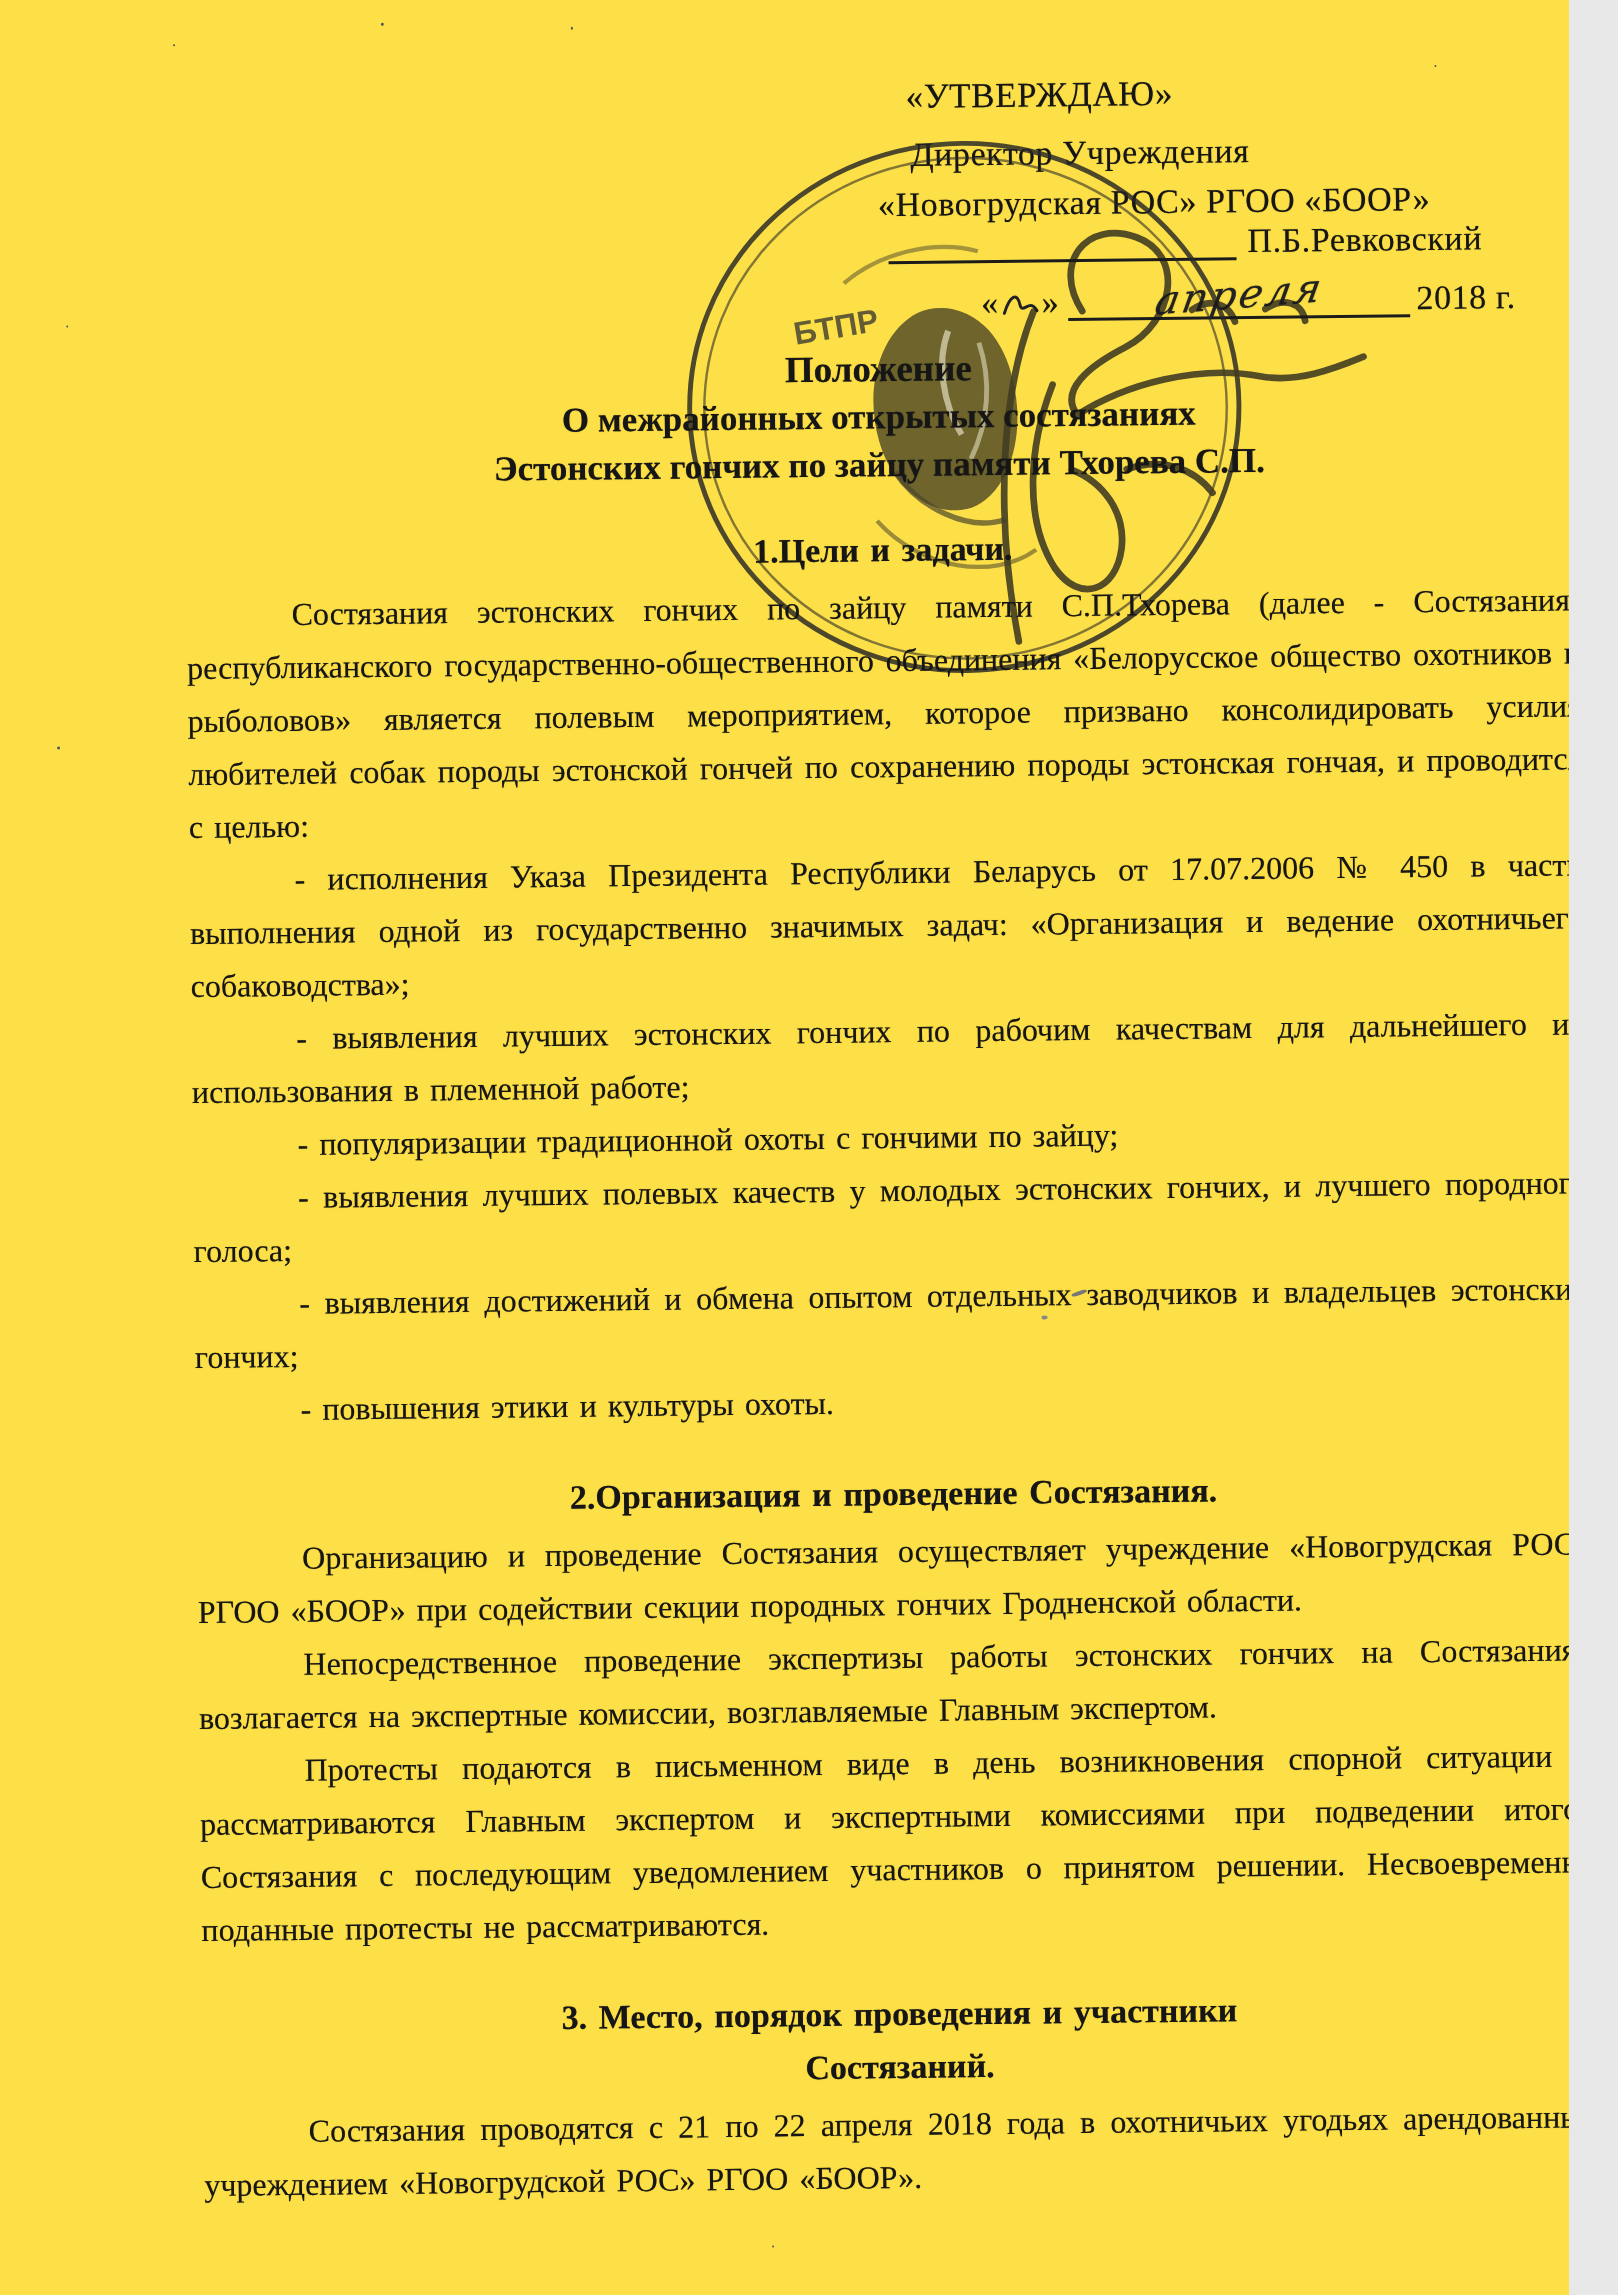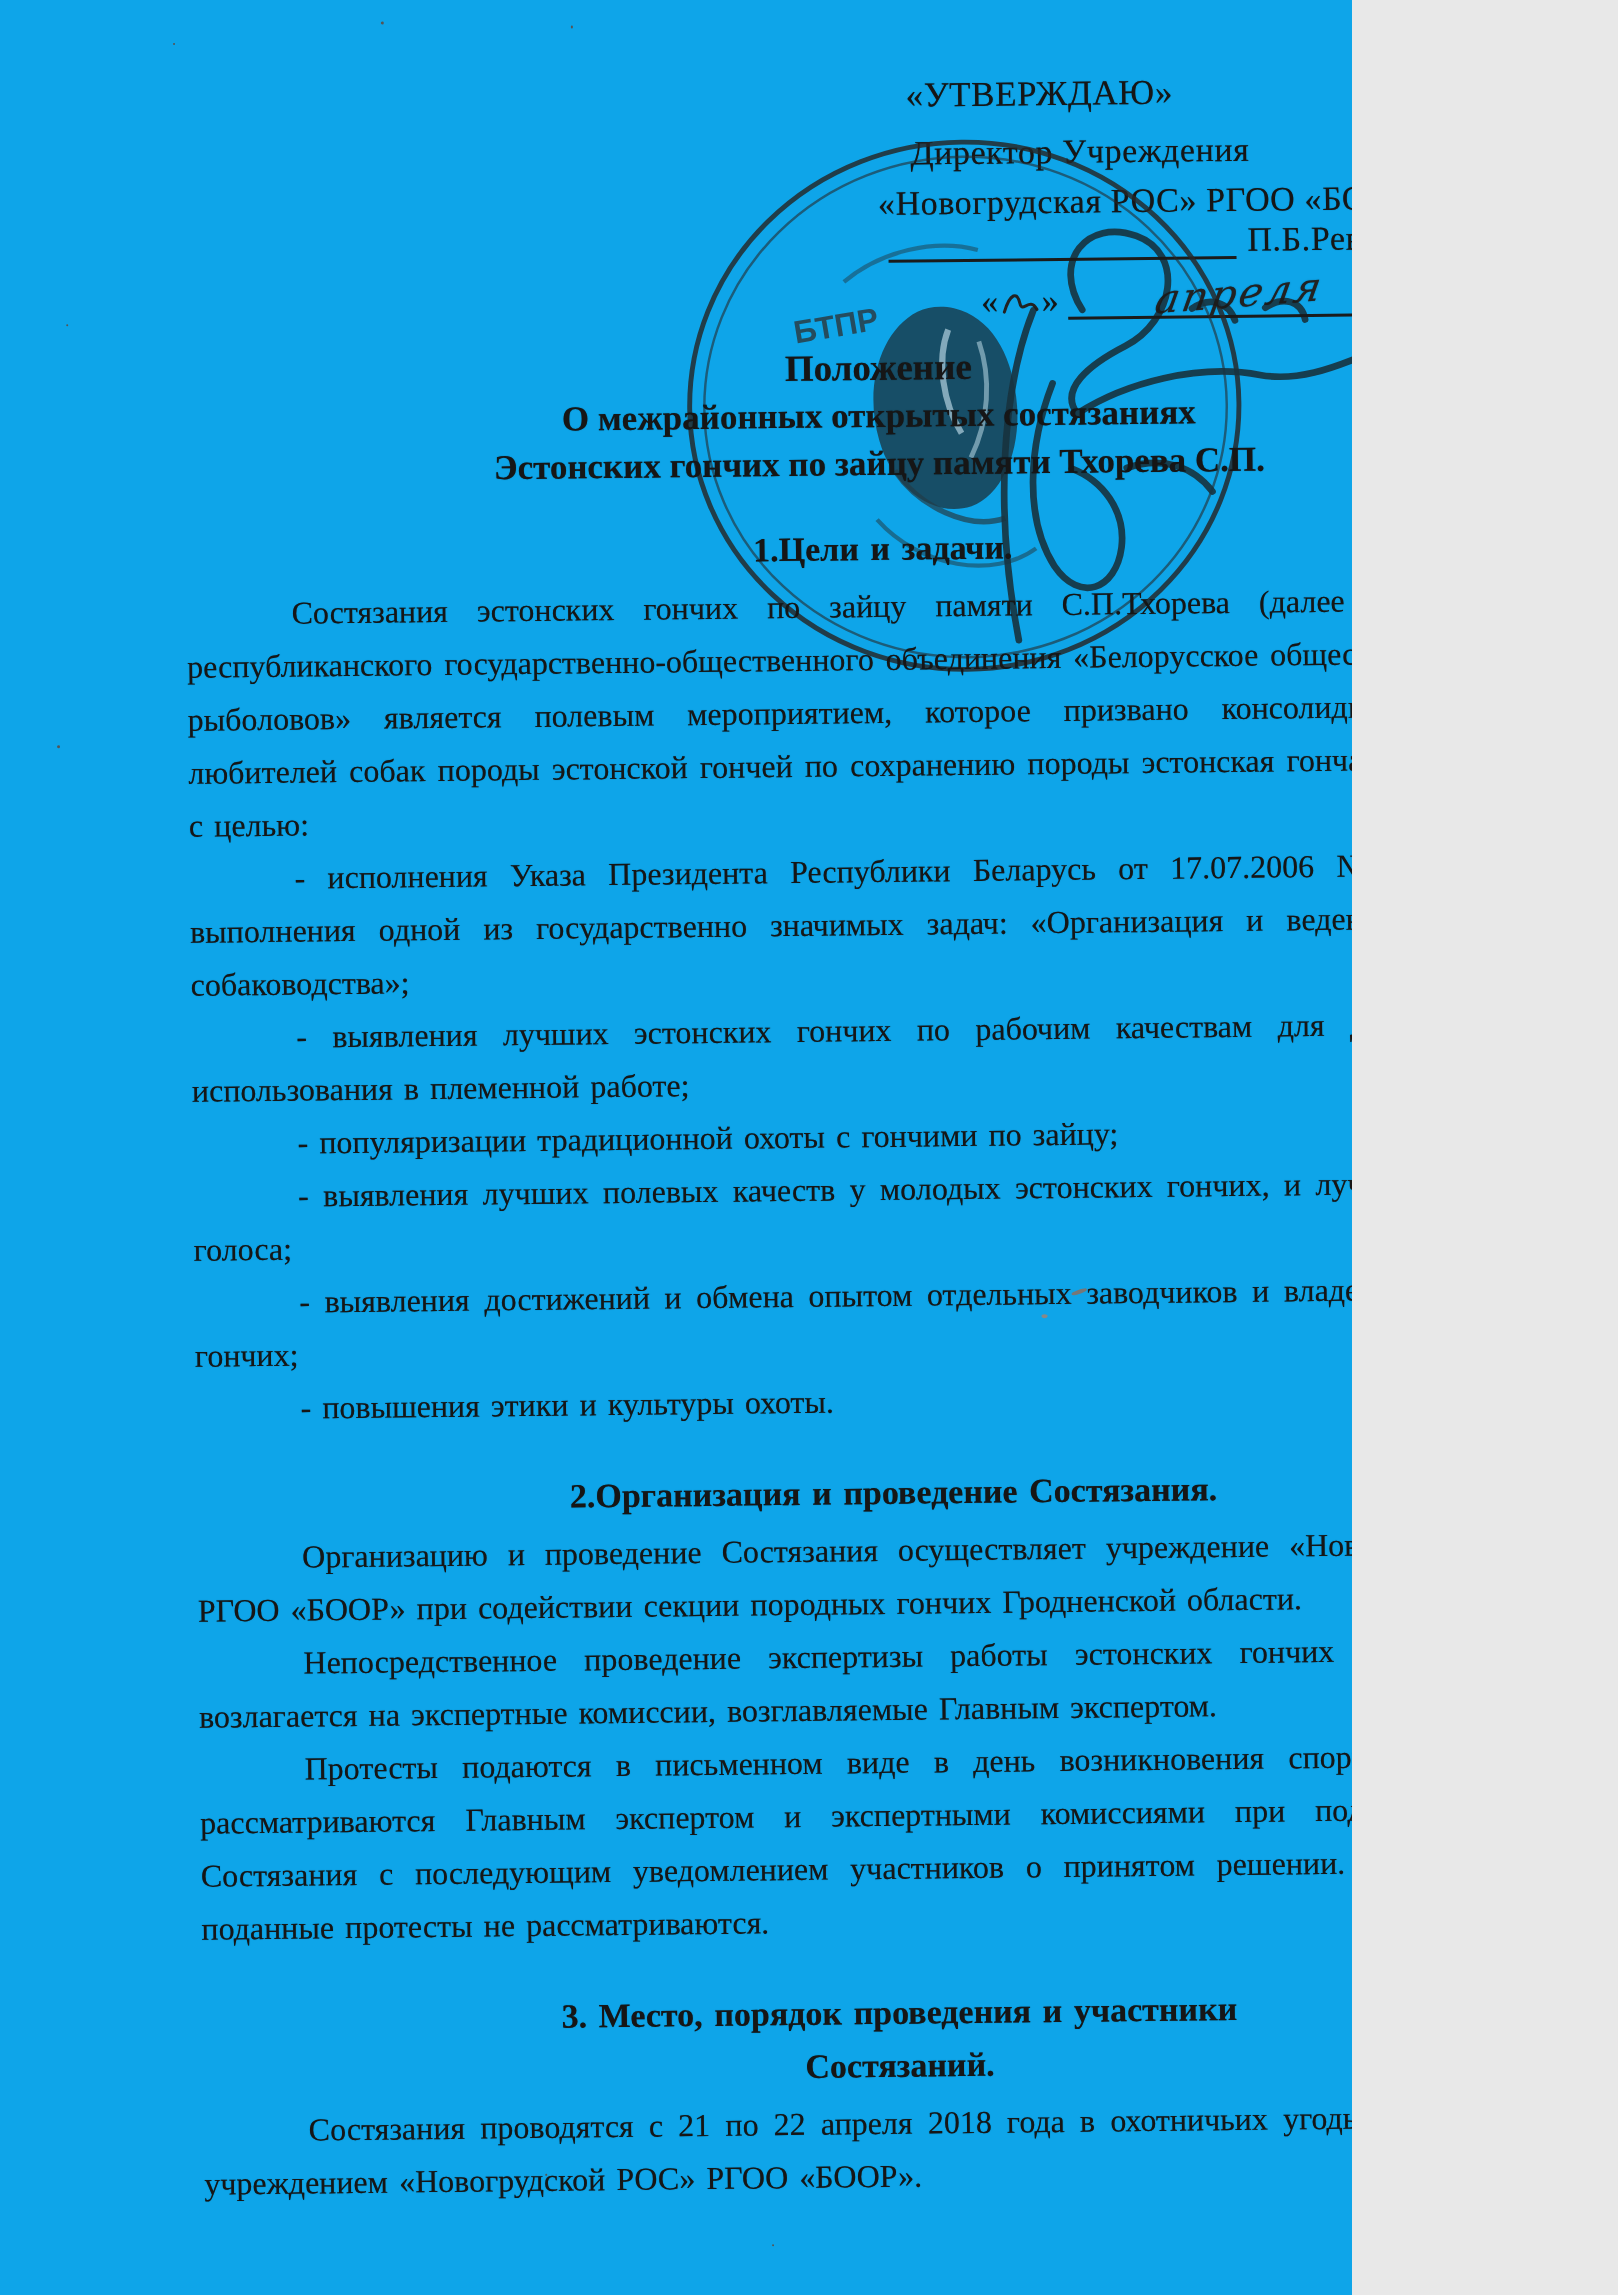--- a/index.html
+++ b/index.html
@@ -1,19 +1,19 @@
 <!DOCTYPE html>
 <html style="font-size:9.8px"><head>
 <meta charset="utf-8">
 <style>
   html,body{margin:0;padding:0;background:#e8e8e8;}
   .page{
     position:relative;
-    width:1352px;height:2295px;
-    background:#0ea5e9;
+    width:1569px;height:2295px;
+    background:#fde047;
     overflow:hidden;
     font-family:"Liberation Serif","DejaVu Serif",serif;
     color:#161616;
   }
   .tilt{
     position:absolute;inset:0;
     transform:rotate(-0.65deg);
     transform-origin:52% 40%;
   }
   

